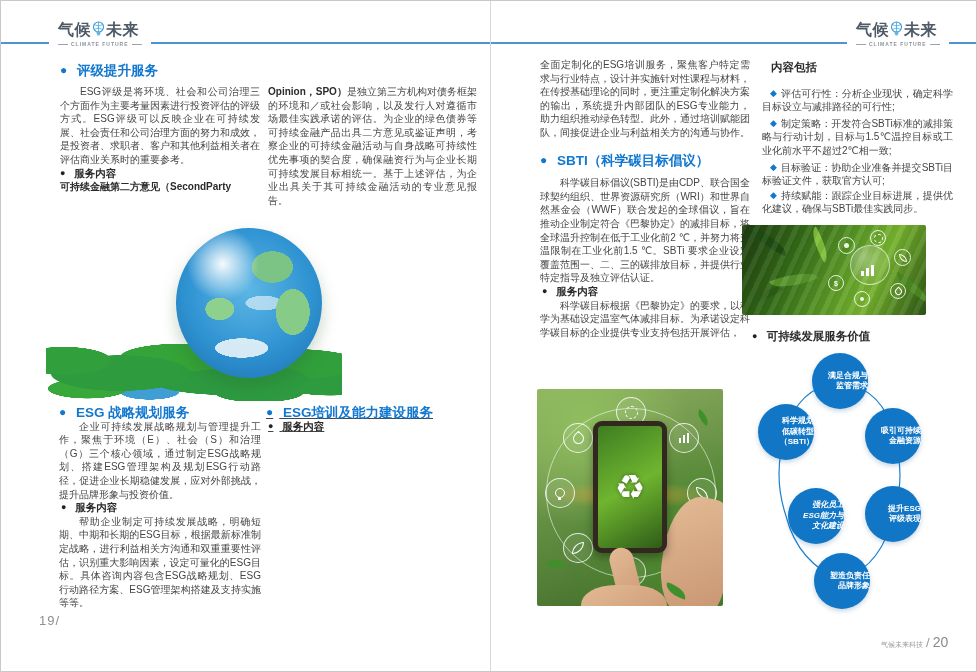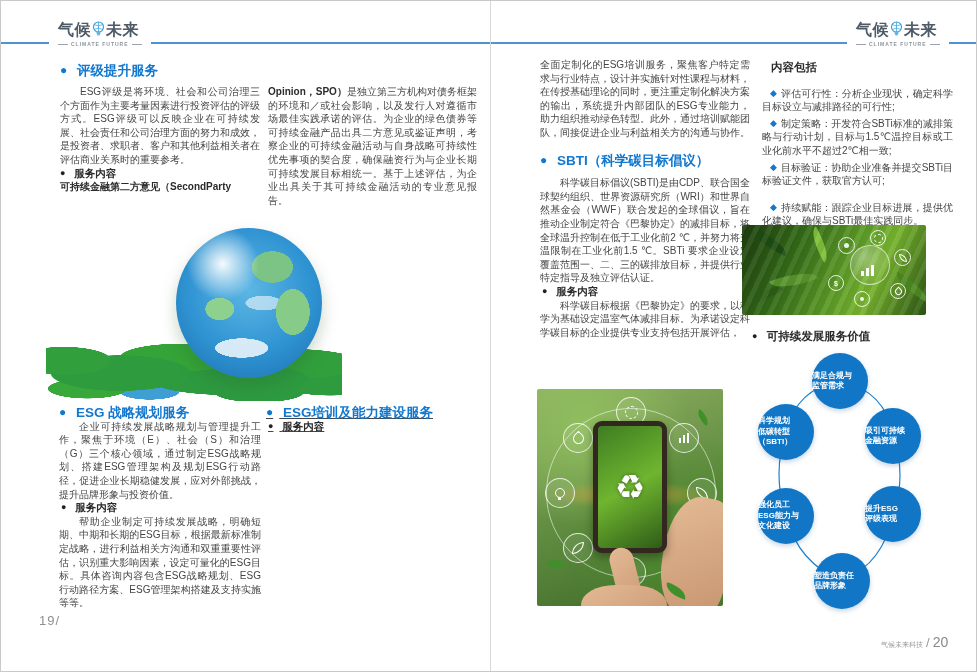--- a/index.html
+++ b/index.html
@@ -92,21 +92,21 @@
     text-shadow:0 0 4px rgba(0,0,0,.4);}
   .hand{position:absolute;background:linear-gradient(150deg,#e3bb95,#c79470);z-index:2;}
   .hand-r{right:-6px;top:108px;width:66px;height:120px;border-radius:45% 35% 30% 45%;transform:rotate(10deg);}
   .finger{left:78px;top:158px;width:24px;height:70px;border-radius:12px 12px 8px 8px;transform:rotate(-14deg);z-index:4;}
   .palm{left:44px;top:196px;width:86px;height:50px;border-radius:40% 40% 10% 10%;z-index:4;}
   .leaf-f{position:absolute;background:#3f8f2a;border-radius:0 100% 0 100%;z-index:5;}
   
   .vlabel{position:absolute;left:751px;top:328px;font-size:11.5px;font-weight:bold;color:#2b2b2b;white-space:nowrap;}
   .vlabel .blt-s{color:#222;font-size:9px;margin-right:6px;vertical-align:1px;}
   .vc{position:absolute;width:56px;height:56px;border-radius:50%;background:#1176c5;color:#fff;z-index:2;
-    display:flex;flex-direction:column;align-items:flex-start;justify-content:center;
+    display:flex;flex-direction:column;align-items:flex-end;justify-content:center;
     font-size:8px;font-weight:bold;line-height:10.5px;text-align:center;box-shadow:0 2px 5px rgba(20,80,140,.25);}
   .conn{position:absolute;left:745px;top:330px;z-index:1;}
   
   .foot-l{position:absolute;left:38px;top:612px;font-size:13px;color:#8f8f8f;letter-spacing:1px;}
   .foot-r{position:absolute;left:880px;top:633px;color:#979797;display:flex;align-items:baseline;gap:3px;}
   .foot-r .fb{font-size:7px;}
   .foot-r .fs{font-size:13px;}
   .foot-r .fp{font-size:14px;color:#8a8a8a;}
 </style>
 </head>
@@ -216,21 +216,21 @@
   </div>
 
   <div class="col" style="left:761px;top:60px;width:191px;">
     <p class="h-black" style="margin:0 0 12px 9px;">内容包括</p>
     <p style="text-indent:8px;margin-bottom:3px;">
       <span class="blt" style="font-size:9px;margin-right:4px;">◆</span><span>评估可行性：</span><span>分析企业现状，确定科学目标设立与减排路径的可行性;</span>
     </p>
     <p style="text-indent:8px;margin-bottom:3px;">
       <span class="blt" style="font-size:9px;margin-right:4px;">◆</span><span>制定策略：</span><span>开发符合SBTi标准的减排策略与行动计划，目标与1.5℃温控目标或工业化前水平不超过2℃相一致;</span>
     </p>
-    <p style="text-indent:8px;margin-bottom:13px;">
+    <p style="text-indent:8px;margin-bottom:1px;">
       <span class="blt" style="font-size:9px;margin-right:4px;">◆</span><span>目标验证：</span><span>协助企业准备并提交SBTi目标验证文件，获取官方认可;</span>
     </p>
     <p style="text-indent:8px;">
       <span class="blt" style="font-size:9px;margin-right:4px;">◆</span><span>持续赋能：</span><span>跟踪企业目标进展，提供优化建议，确保与SBTi最佳实践同步。</span>
     </p>
   </div>
 
   <div class="green-img">
     <div class="leafshape" style="left:6px;top:10px;width:42px;height:13px;background:#1e4d12;transform:rotate(25deg);"></div>
     <div class="leafshape" style="left:28px;top:48px;width:48px;height:14px;background:#58962c;transform:rotate(-20deg);"></div>
@@ -326,21 +326,21 @@
   </div>
   <div class="vc" style="left:757px;top:403px;">
     <div>科学规划</div>
     <div>低碳转型</div>
     <div>（SBTI）</div>
   </div>
   <div class="vc" style="left:864px;top:407px;">
     <div>吸引可持续</div>
     <div>金融资源</div>
   </div>
-  <div class="vc" style="left:757px;top:487px;">
+  <div class="vc" style="left:787px;top:487px;font-style:italic;">
     <div>强化员工</div>
     <div>ESG能力与</div>
     <div>文化建设</div>
   </div>
   <div class="vc" style="left:864px;top:485px;">
     <div>提升ESG</div>
     <div>评级表现</div>
   </div>
   <div class="vc" style="left:813px;top:552px;">
     <div>塑造负责任</div>

